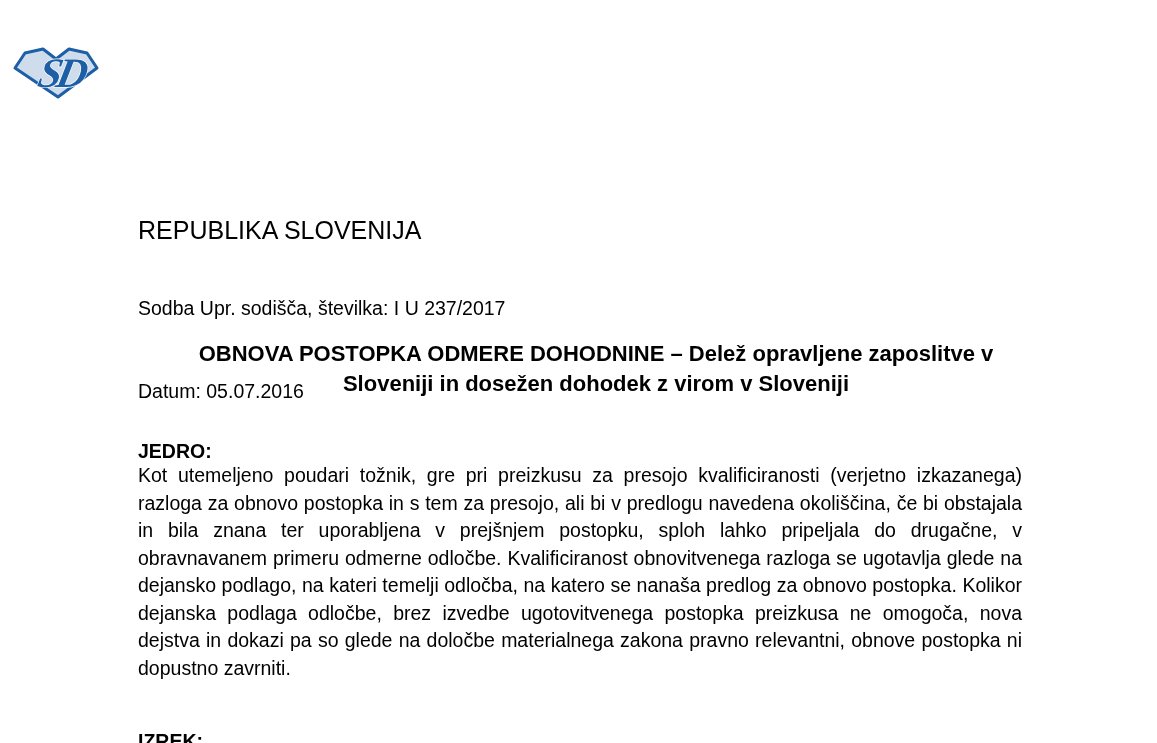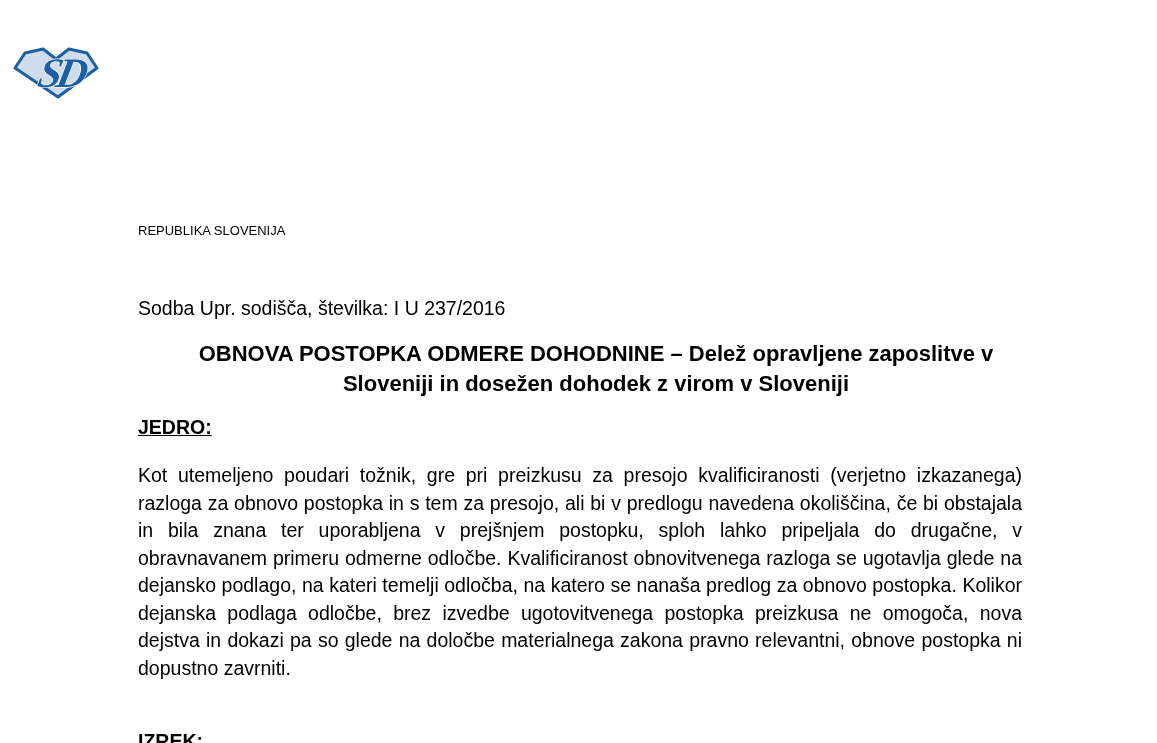--- a/index.html
+++ b/index.html
@@ -20,21 +20,21 @@
     position: absolute;
     left: 12px;
     top: 47px;
     width: 88px;
     height: 52px;
   }
   .court-header {
     position: absolute;
     left: 138px;
     top: 162px;
-    font-size: 13px;
+    font-size: 25px;
     line-height: 27.5px;
     white-space: pre;
   }
   .case-info {
     position: absolute;
     left: 138px;
     top: 240px;
     font-size: 19.5px;
     line-height: 27.5px;
     white-space: pre;
@@ -50,21 +50,21 @@
     font-weight: bold;
     text-align: center;
   }
   .section-heading {
     position: absolute;
     left: 138px;
     font-size: 19.5px;
     line-height: 27.5px;
     font-weight: bold;
   }
-  .jedro-heading { top: 414px; text-decoration: underline; }
+  .jedro-heading { top: 438px; }
   .izrek-heading { top: 728px; }
   .jedro-body {
     position: absolute;
     left: 138px;
     top: 462px;
     width: 884px;
     margin: 0;
     font-size: 19.5px;
     line-height: 27.5px;
     text-align: justify;
@@ -79,21 +79,22 @@
   <svg class="logo" viewBox="0 0 88 52" aria-hidden="true">
     <path d="M3,21 L13,6 L31,2 L44,12 L57,2 L75,6 L85,21 L46,50 Z" stroke-width="3" stroke-linejoin="round" fill="#cfdceb" stroke="#1c5fa6"></path>
     <text transform="translate(46,40) skewX(-12)" x="0" y="0" text-anchor="middle" font-family="Liberation Serif, serif" font-style="italic" font-weight="bold" font-size="42" stroke="#ffffff" stroke-width="1.2" paint-order="stroke" letter-spacing="-5" fill="#1c5fa6">SD</text>
   </svg>
 
   <div class="court-header">
     <div>REPUBLIKA SLOVENIJA</div>
   </div>
 
   <div class="case-info">
-    <div>Sodba Upr. sodišča, številka: I U 237/2016</div>
+    <div>Sodba Upr. sodišča, številka: I U 237/2017</div>
+    <div>Datum: 05.07.2016</div>
   </div>
 
   <div class="doc-title">OBNOVA POSTOPKA ODMERE DOHODNINE – Delež opravljene zaposlitve v Sloveniji in dosežen dohodek z virom v Sloveniji</div>
 
   <div class="section-heading jedro-heading">JEDRO:</div>
 
   <p class="jedro-body">Kot utemeljeno poudari tožnik, gre pri preizkusu za presojo kvalificiranosti (verjetno izkazanega) razloga za obnovo postopka in s tem za presojo, ali bi v predlogu navedena okoliščina, če bi obstajala in bila znana ter uporabljena v prejšnjem postopku, sploh lahko pripeljala do drugačne, v obravnavanem primeru odmerne odločbe. Kvalificiranost obnovitvenega razloga se ugotavlja glede na dejansko podlago, na kateri temelji odločba, na katero se nanaša predlog za obnovo postopka. Kolikor dejanska podlaga odločbe, brez izvedbe ugotovitvenega postopka preizkusa ne omogoča, nova dejstva in dokazi pa so glede na določbe materialnega zakona pravno relevantni, obnove postopka ni dopustno zavrniti.</p>
 
   <div class="section-heading izrek-heading">IZREK:</div>
 

